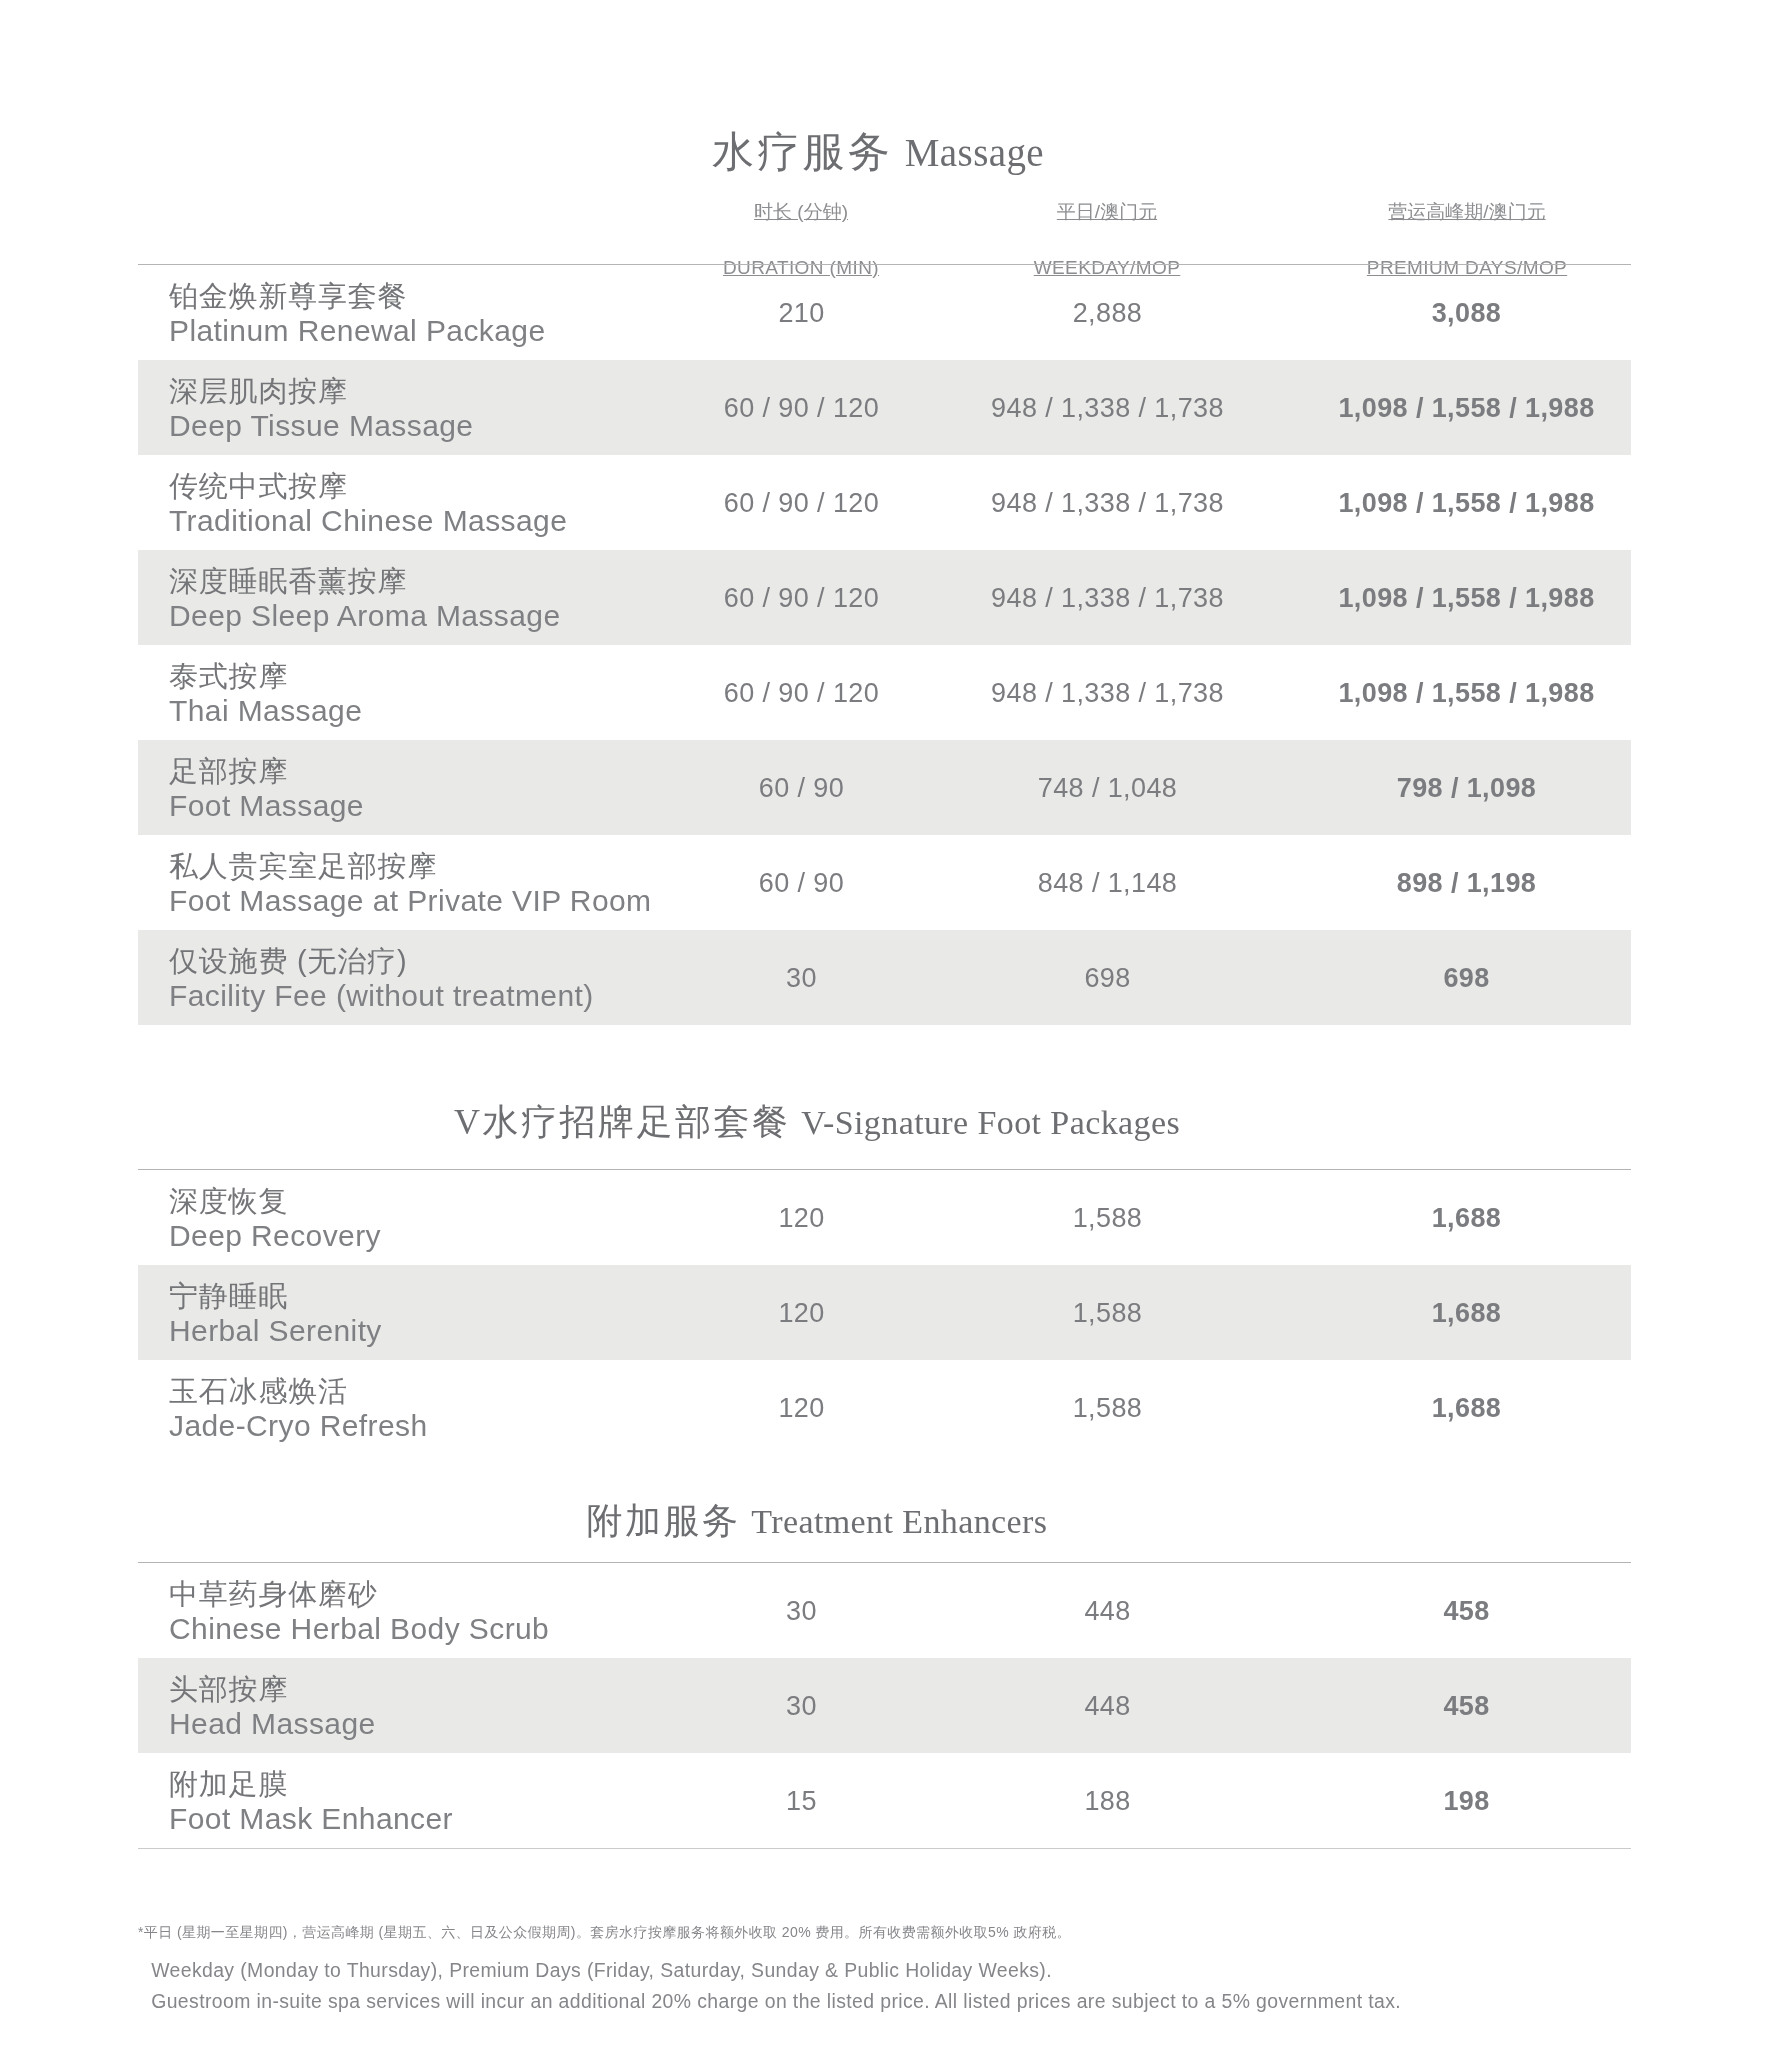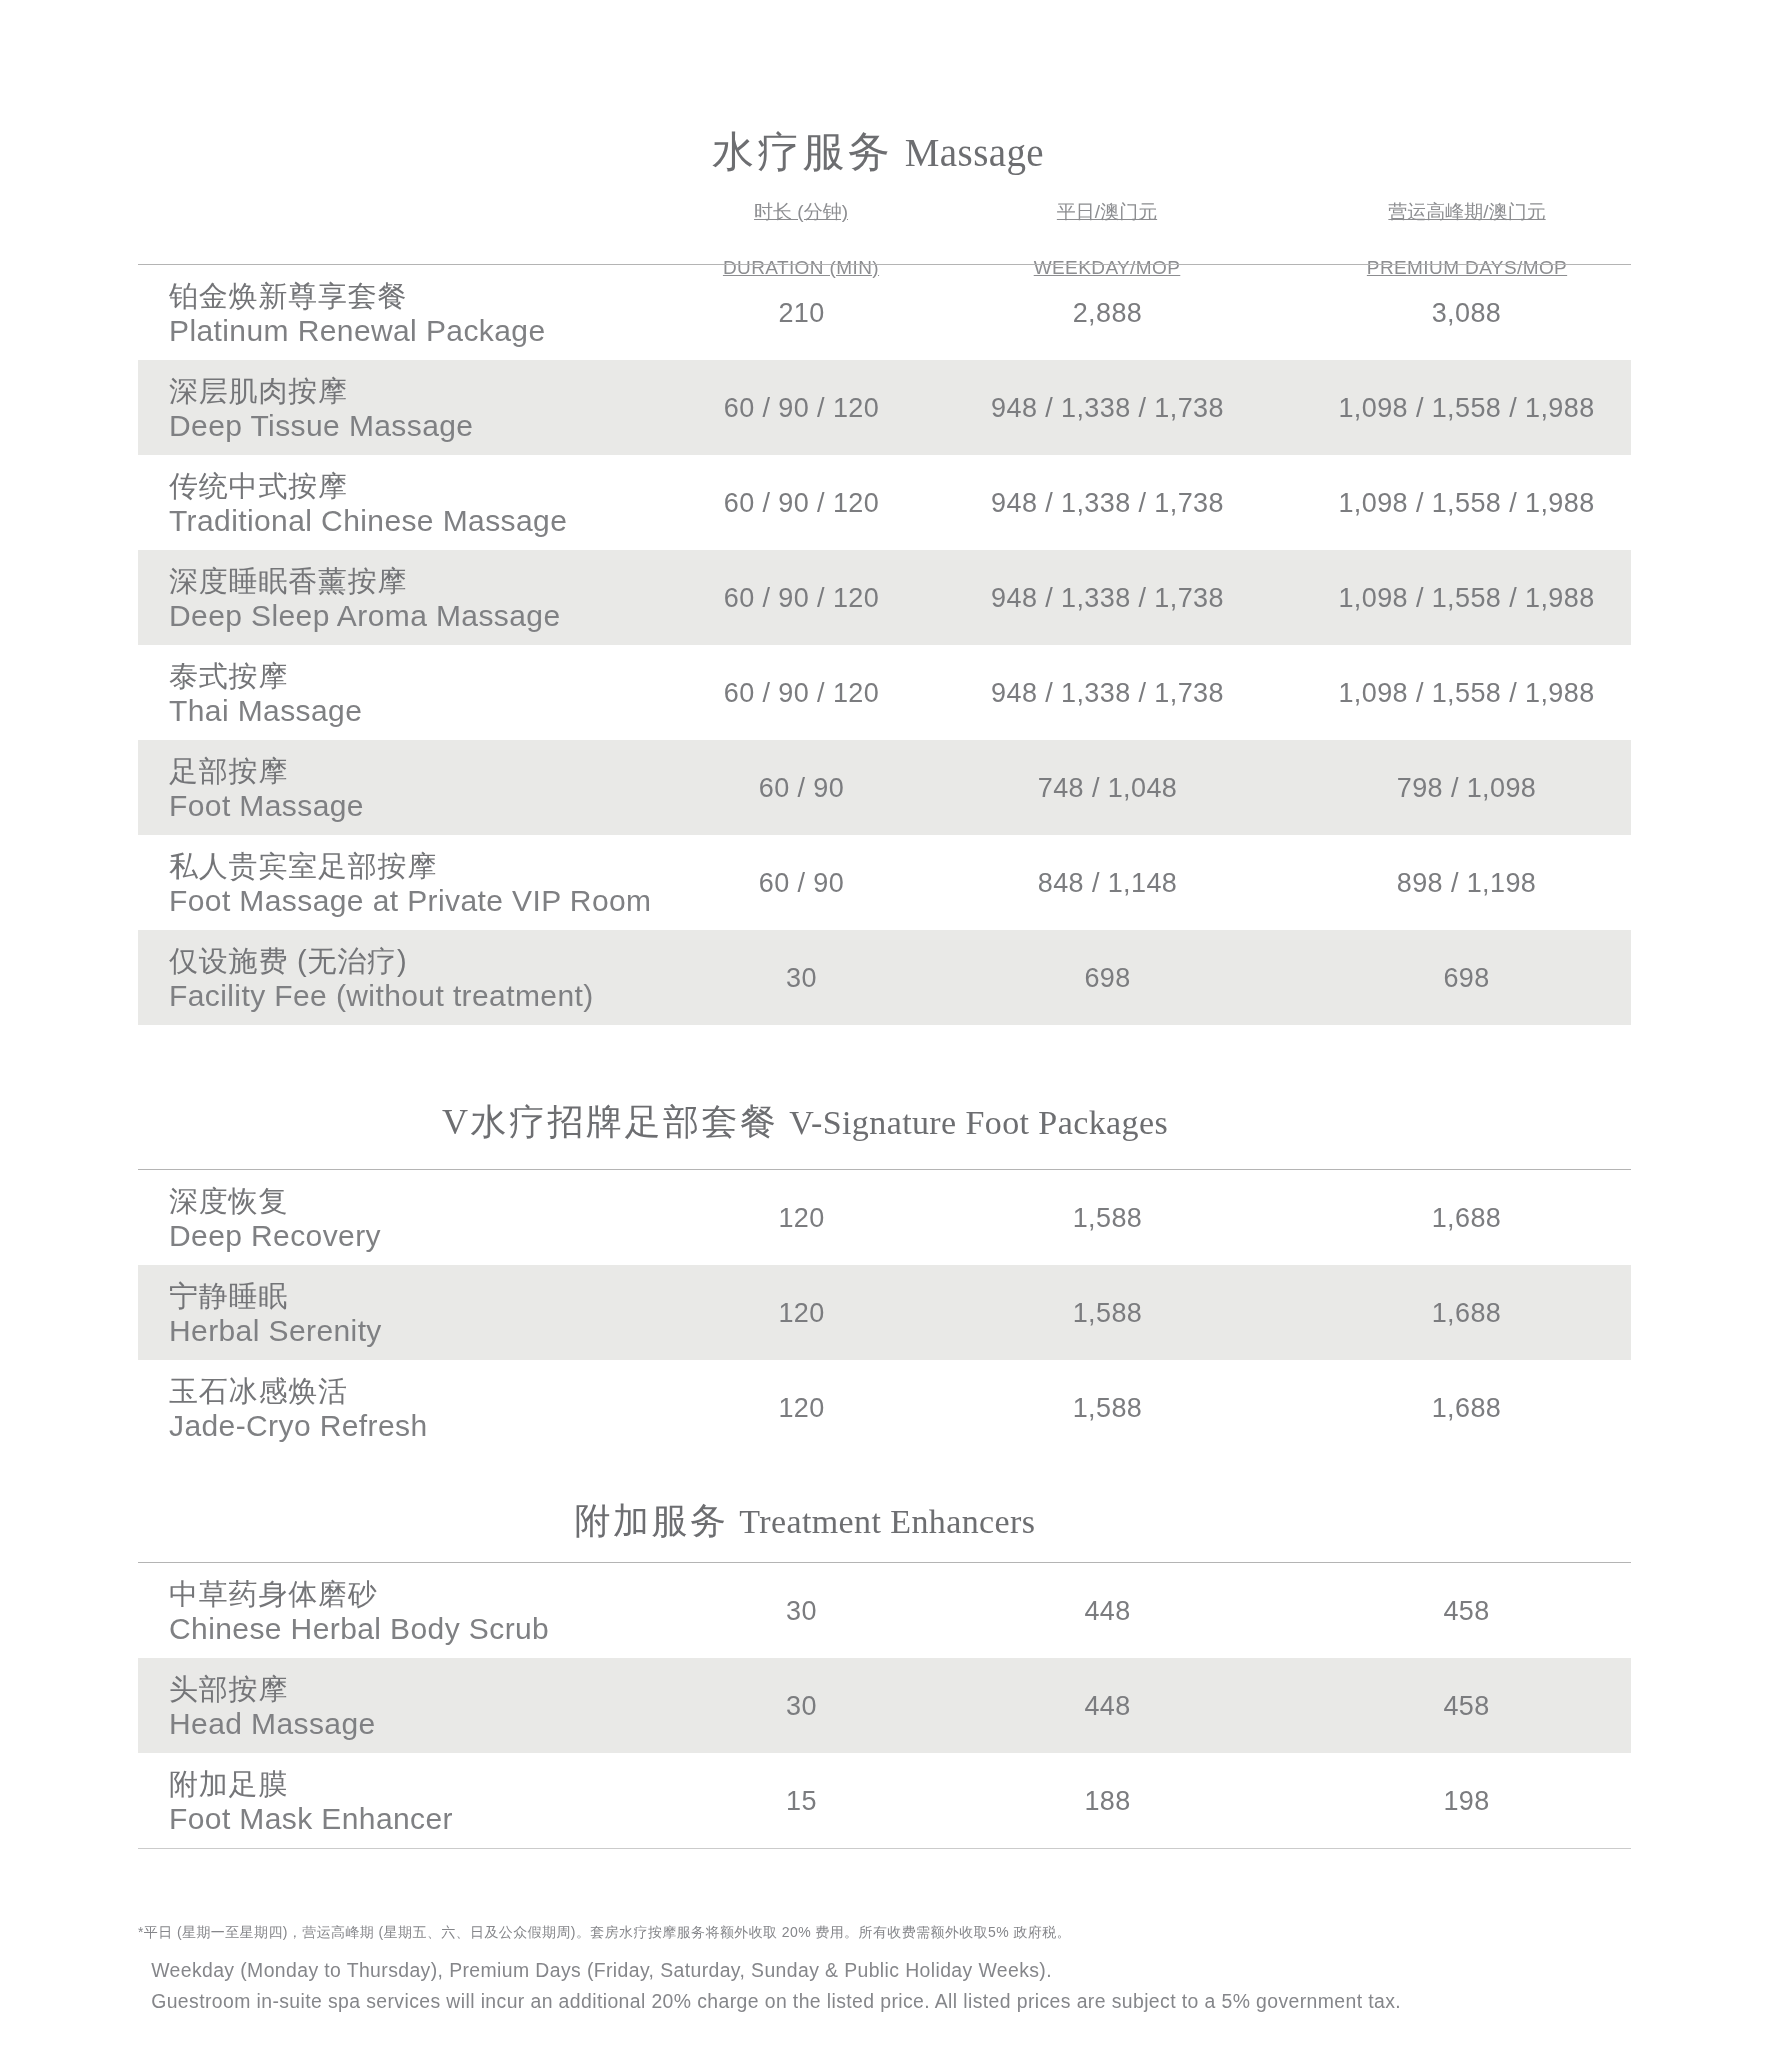--- a/index.html
+++ b/index.html
@@ -14,20 +14,21 @@
   .main-title{
     position:absolute;left:0;top:124px;width:1756px;
     text-align:center;color:#6d6e71;
     font-family:"Liberation Serif", serif;
   }
   .main-title .zh{font-size:42px;letter-spacing:3.3px;}
   .main-title .en{font-size:39px;letter-spacing:0.4px;margin-left:11.6px;}
   .section-heading{
     position:absolute;left:0;width:1610px;text-align:center;color:#6d6e71;
     font-family:"Liberation Serif", serif;
+    padding-left:12px;
   }
   .section-heading .zh{font-size:36px;letter-spacing:2.5px;}
   .section-heading .en{font-size:34px;letter-spacing:0.4px;margin-left:10.7px;}
   #heading-signature{top:1098px;}
   #heading-enhancers{top:1497px;}
   
   .col-headers{position:absolute;left:138px;top:200px;width:1493px;height:62px;color:#8c8d90;}
   .col-head{position:absolute;text-align:center;width:372px;font-size:19px;line-height:23.6px;text-decoration:underline;}
   .col-head .zh{display:block;}
   .col-head .en{display:block;letter-spacing:0.4px;margin-top:32px;}
@@ -44,21 +45,21 @@
   #table-enhancers{top:1562px;border-bottom:1.7px solid #cbcbcb;}
   .row{position:relative;height:95px;}
   .row:nth-child(even){background:#e9e9e7;}
   .cell{position:absolute;top:50%;transform:translateY(-50%);}
   .cell.name{left:31px;max-width:599px;}
   .cell.name .zh{font-size:29px;color:#747578;line-height:35px;letter-spacing:0.8px;white-space:nowrap;}
   .cell.name .en{font-size:30px;color:#7f8083;line-height:33px;letter-spacing:0.4px;white-space:nowrap;}
   .cell.num{width:331px;text-align:center;font-size:27px;color:#7b7c7f;letter-spacing:0.4px;white-space:nowrap;}
   .cell.duration{left:498px;}
   .cell.weekday{left:804px;}
-  .cell.premium{left:1163px;}
+  .cell.premium{left:1163px;font-weight:bold;}
   
   .footnotes{position:absolute;left:138px;top:1917px;width:1496px;color:#85868a;}
   .footnote{margin-bottom:49px;}
   .footnote .zh{font-size:14px;line-height:31px;letter-spacing:0.4px;margin-bottom:6.6px;}
   .footnote .en{font-size:19.4px;line-height:31px;letter-spacing:0.4px;padding-left:13.2px;max-width:1471px;}
 </style>
 </head>
 <body>
 
 <div class="page">

